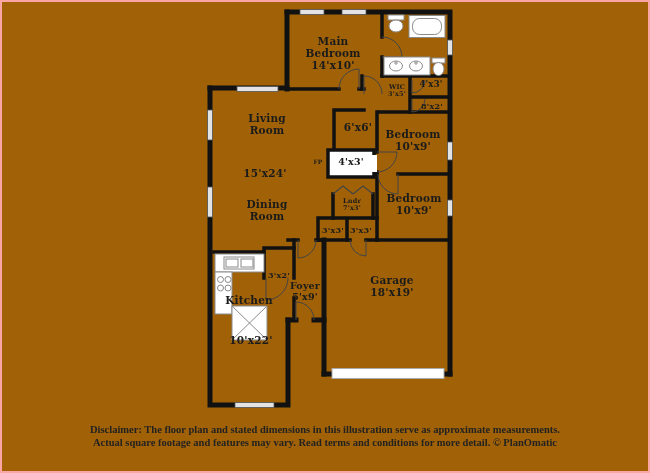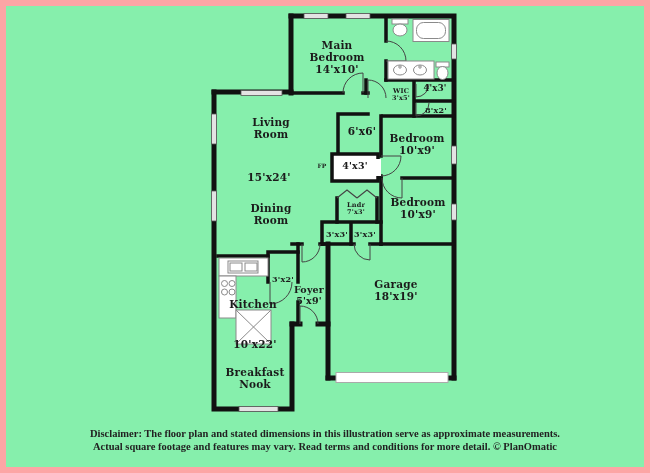--- a/index.html
+++ b/index.html
@@ -1,19 +1,19 @@
 <!DOCTYPE html>
 <html><head>
 <meta charset="utf-8">
 <style>
   html,body{margin:0;padding:0;background:#fff;}
   #canvas{
-    position:relative;width:650px;height:473px;background:#86efac;
+    position:relative;width:650px;height:473px;background:#a16207;
     font-family:"DejaVu Serif","Liberation Serif",serif;
-    overflow:hidden;box-sizing:border-box;border:6px solid #fca5a5;
+    overflow:hidden;box-sizing:border-box;border:2px solid #fca5a5;
   }
   #plan-svg{position:absolute;left:0;top:0;}
   .lbl{
     position:absolute;transform:translate(-50%,-50%);
     text-align:center;color:#1b1b1b;font-weight:bold;
     white-space:nowrap;line-height:1.12;letter-spacing:.2px;
   }
   .lbl span{display:block;}
   .wrap{white-space:normal;}
   .fs10{font-size:10.5px;}
@@ -216,23 +216,20 @@
     <span>5'x9'</span>
   </div>
 
   <div class="lbl fs10" style="left:247px;top:299px">
     <span>Kitchen</span>
   </div>
   <div class="lbl fs10" style="left:249px;top:339px">
     <span>10'x22'</span>
   </div>
 
-  <div class="lbl fs10 wrap" style="left:249px;top:373px;width:70px">
-    <span>Breakfast Nook</span>
-  </div>
 
   <div class="lbl fs10" style="left:390px;top:285px">
     <span>Garage</span>
     <span>18'x19'</span>
   </div>
 
   <div id="footer">
     <div>Disclaimer: The floor plan and stated dimensions in this illustration serve as approximate measurements.</div>
     <div>Actual square footage and features may vary. Read terms and conditions for more detail. © PlanOmatic</div>
   </div>

